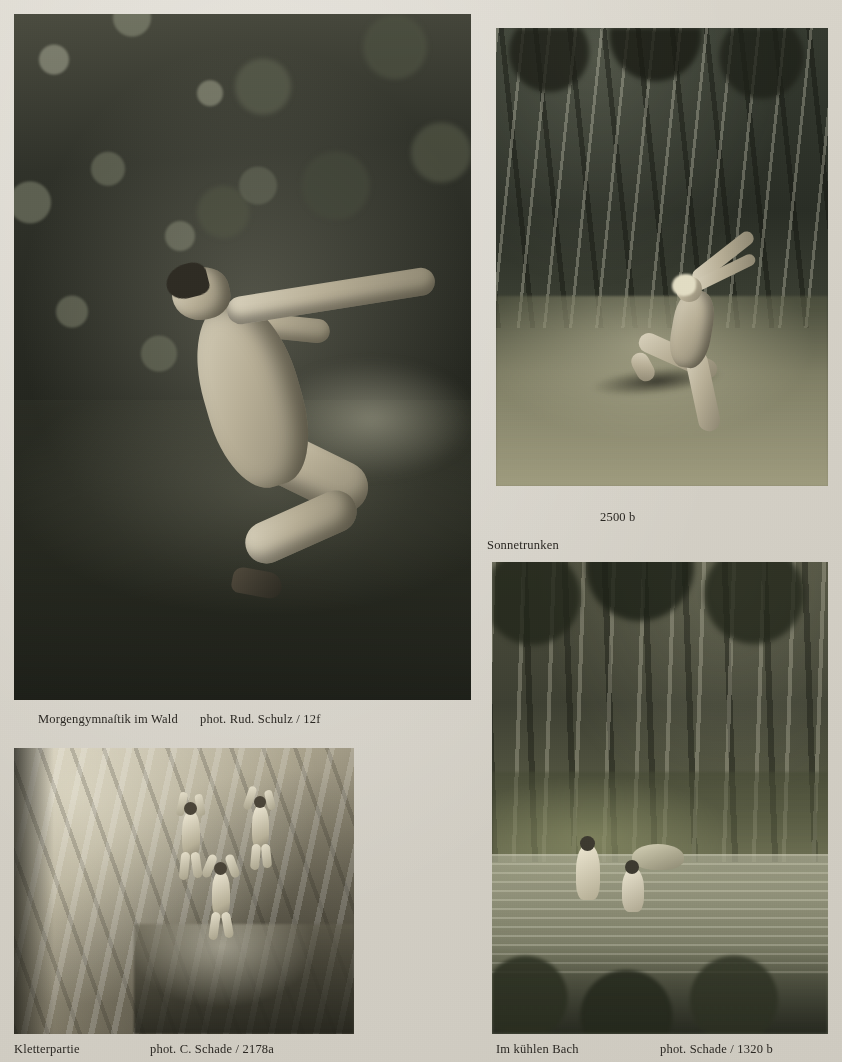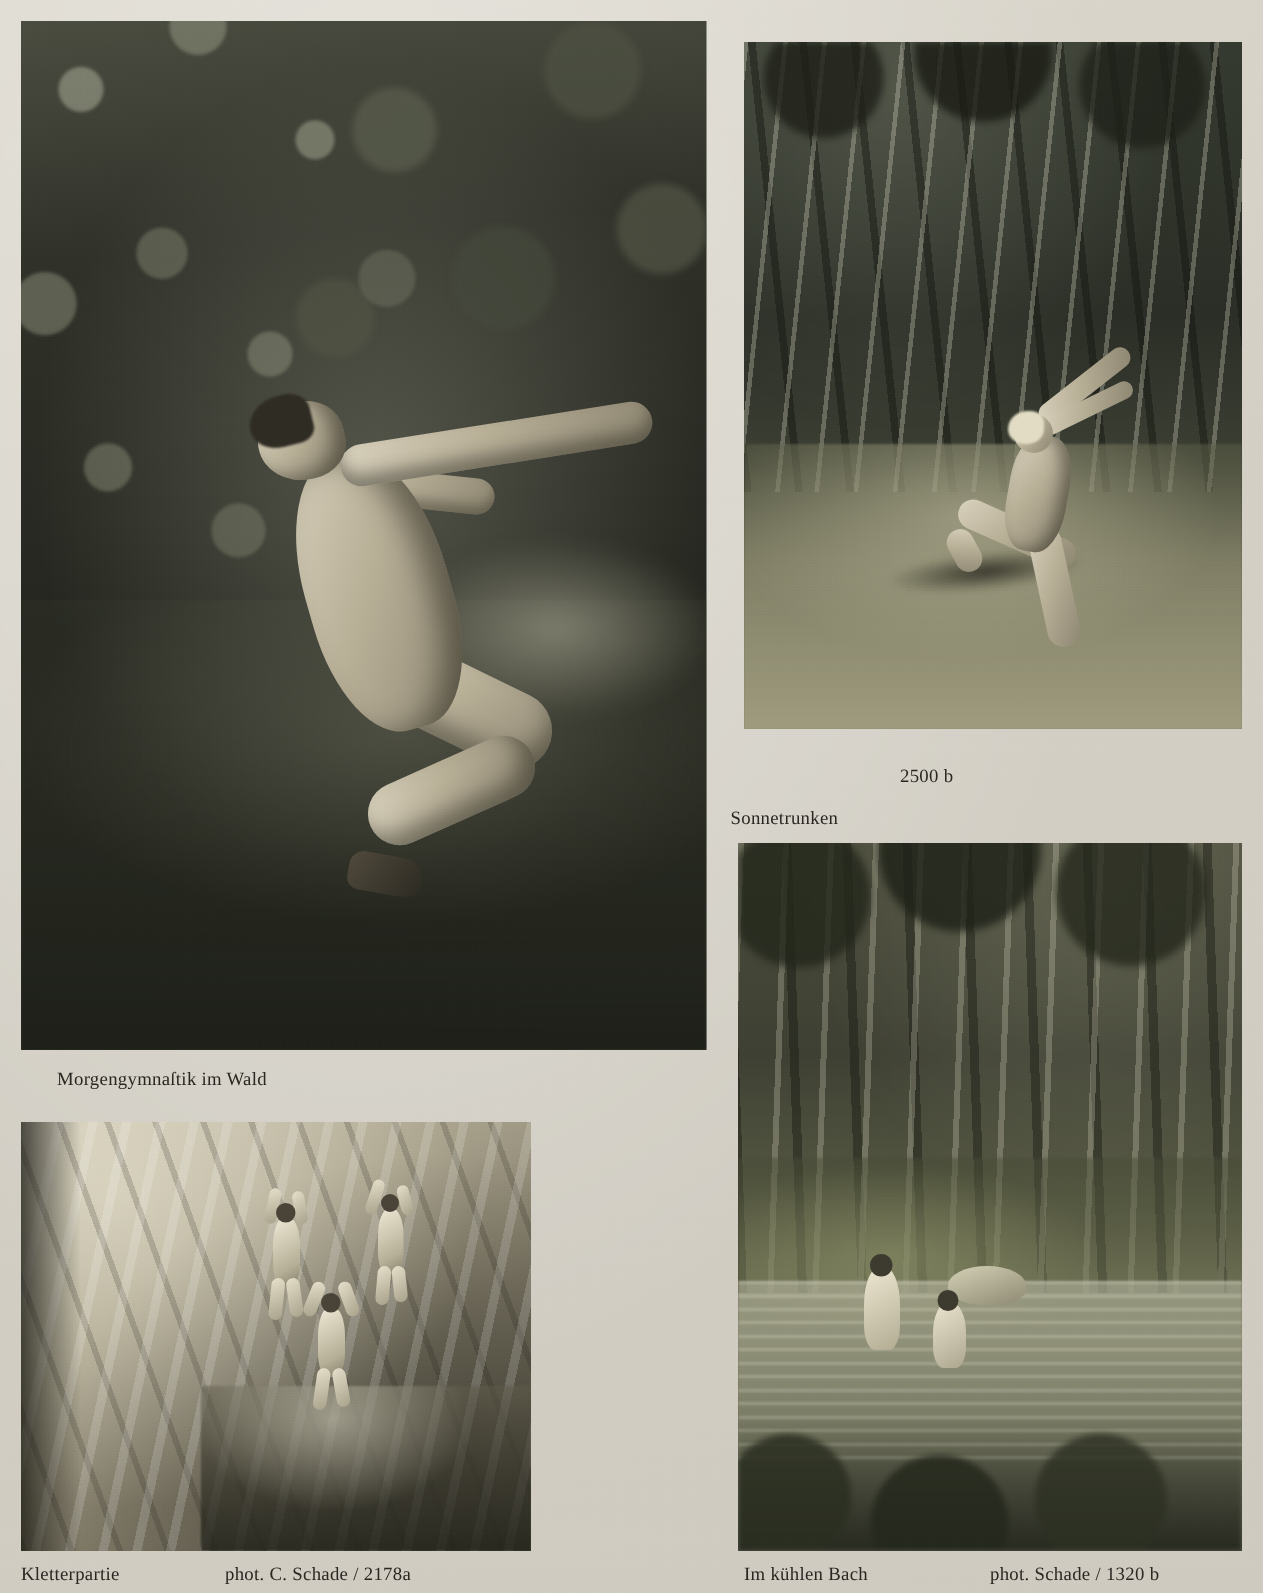--- a/index.html
+++ b/index.html
@@ -378,20 +378,21 @@
     <div class="figure arm-back"></div>
     <div class="figure thigh"></div>
     <div class="figure shin"></div>
     <div class="figure foot"></div>
     <div class="figure torso"></div>
     <div class="figure arm-front"></div>
     <div class="figure head"></div>
     <div class="hair"></div>
   </div>
   <div class="caption cap-morgen-left">Morgengymnaſtik im Wald</div>
+  <div class="caption right cap-morgen-right">phot. Rud. Schulz / 12f</div>
 
   <div class="plate" id="plate-sonnetrunken">
     <div class="woods"></div>
     <div class="canopy"></div>
     <div class="clearing"></div>
     <div class="shadow"></div>
     <div class="figure w-leg-back"></div>
     <div class="figure w-leg-back2"></div>
     <div class="figure w-leg-front"></div>
     <div class="figure w-torso"></div>

